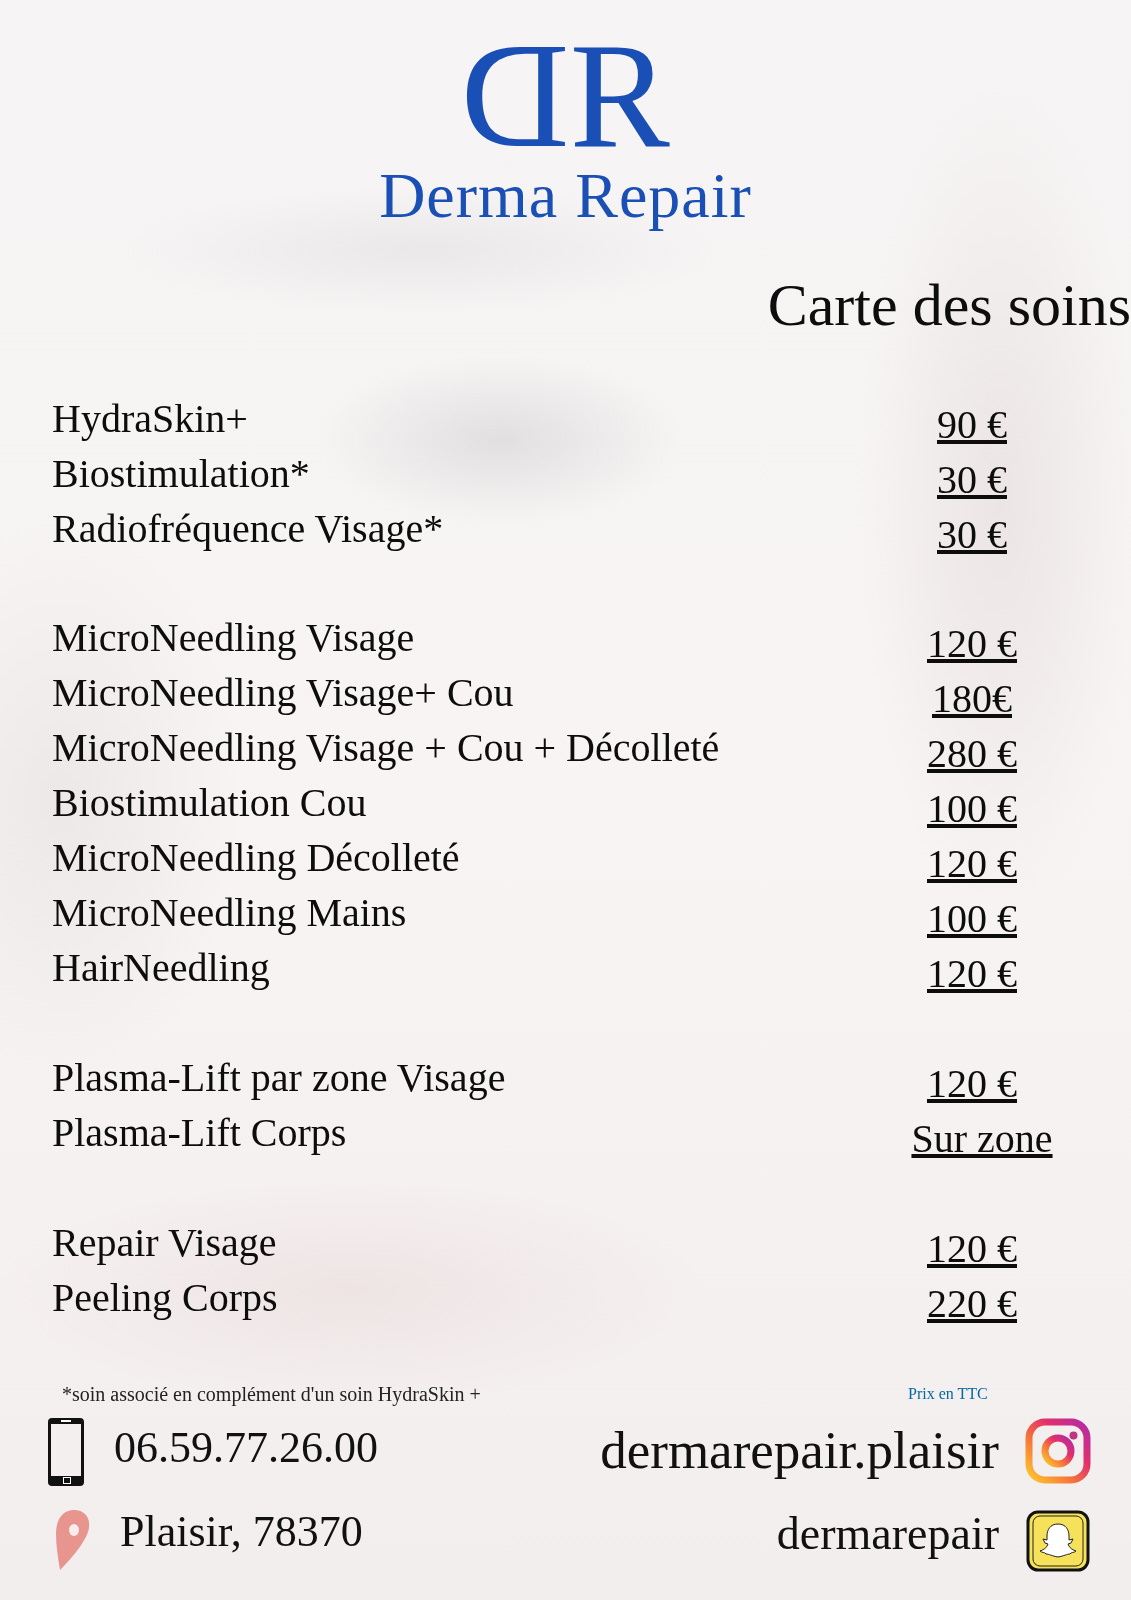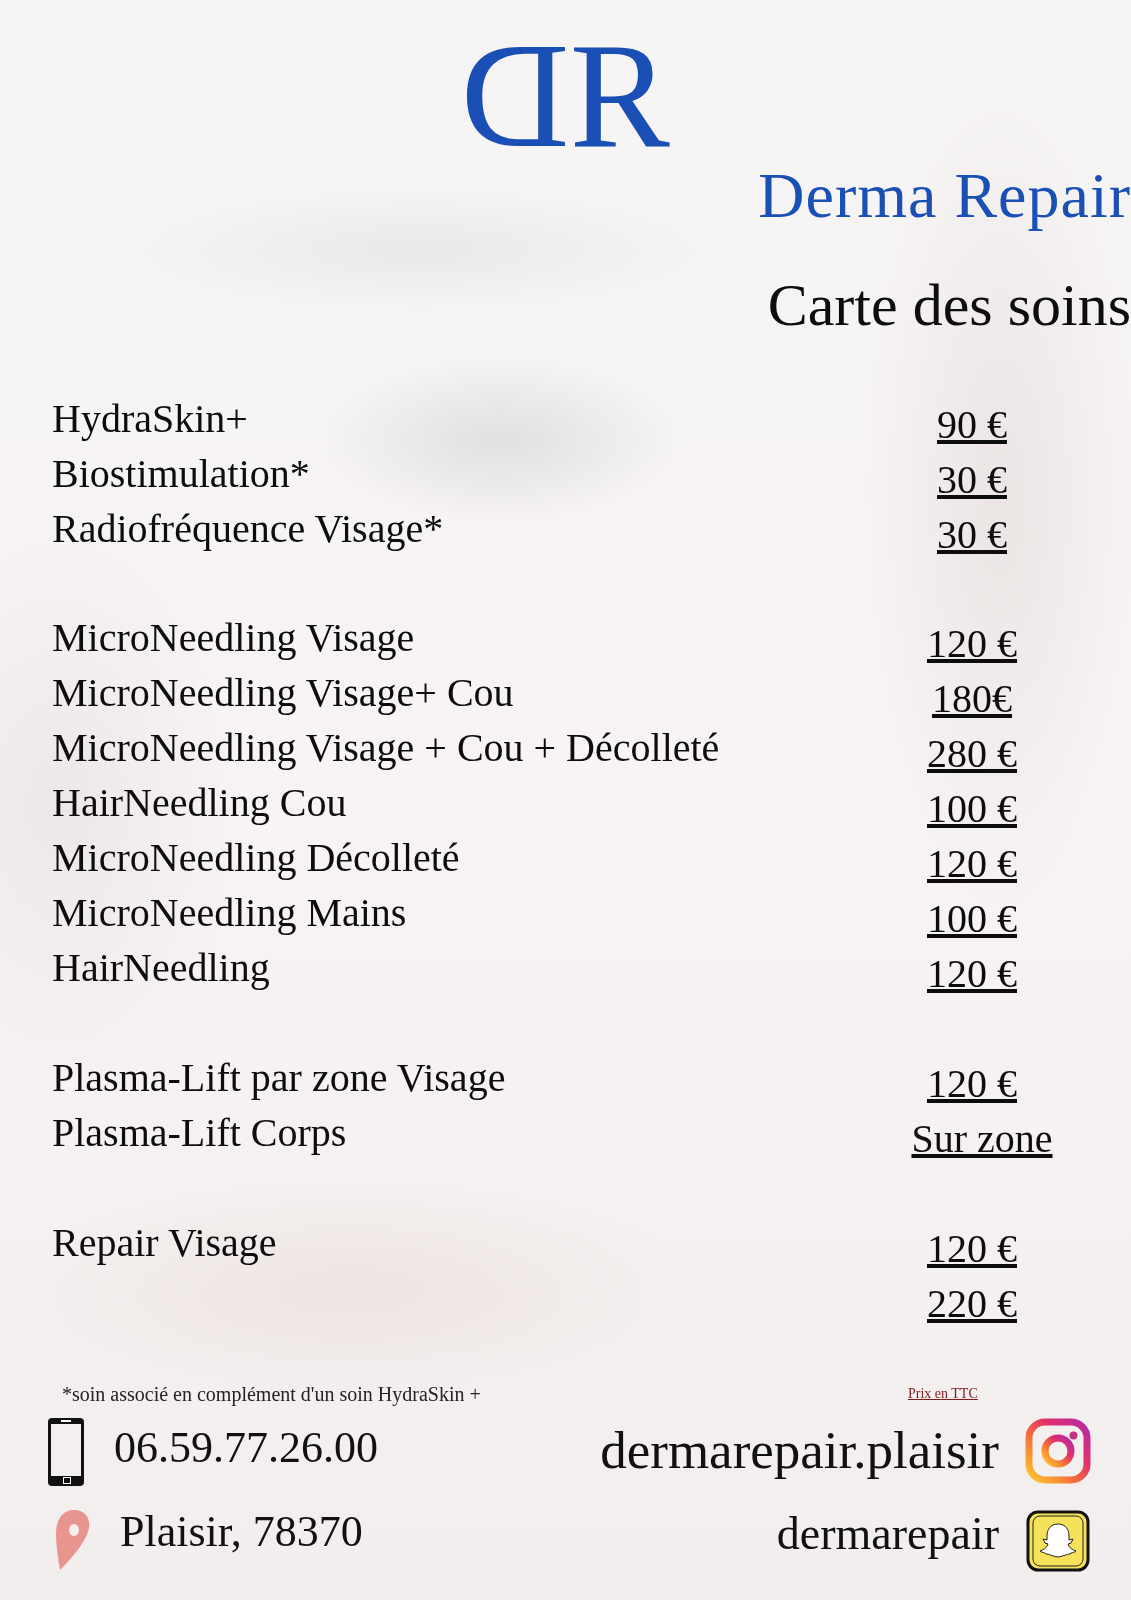--- a/index.html
+++ b/index.html
@@ -19,41 +19,41 @@
   .abs { position: absolute; }
 
   
   .logo-mono {
     left: 0; width: 1131px; top: 30px; text-align: center;
     color: #1a4fb5; font-size: 150px; line-height: 130px; letter-spacing: -18px;
     font-family: "Liberation Serif", serif;
   }
   .logo-mono .d { display: inline-block; transform: scaleX(-1); }
   .brand {
-    left: 0; width: 1131px; top: 158px; text-align: right;
+    left: 0; width: 1131px; top: 158px; text-align: center;
     color: #1a4fb5; font-size: 64px; line-height: 76px; letter-spacing: 1px;
   }
   .title {
     left: 0; width: 1131px; top: 270px; text-align: right;
     font-size: 60px; line-height: 70px; color: #0d0d0d;
   }
 
   
   .row { position: absolute; left: 52px; width: 1010px; height: 50px; }
   .row .name {
     position: absolute; left: 0; top: 0;
     font-size: 40px; line-height: 50px; white-space: nowrap; color: #0d0d0d;
   }
   .row .price {
     position: absolute; right: 0; top: 6px; width: 180px; text-align: center;
     font-size: 40px; line-height: 50px; white-space: nowrap; color: #0d0d0d; text-decoration: underline;
   }
 
   .footnote { left: 62px; top: 1382px; font-size: 20px; line-height: 24px; color: #222; }
-  .ttc { left: 908px; top: 1382px; font-size: 14px; line-height: 24px; color: #7f1d1d; text-decoration: underline; }
+  .ttc { left: 908px; top: 1382px; font-size: 16px; line-height: 24px; color: #0369a1; }
 
   .phone-icon { left: 48px; top: 1418px; width: 36px; height: 68px; border: 3px solid #111; border-radius: 4px; border-top-width: 6px; border-bottom-width: 10px; }
   .phone-icon::before { content: ""; position: absolute; left: 10px; top: -4px; width: 10px; height: 2px; background: #fff; }
   .phone-icon::after { content: ""; position: absolute; left: 12px; bottom: -8px; width: 6px; height: 5px; border: 1px solid #fff; }
   .phone-text { left: 114px; top: 1420px; font-size: 44px; line-height: 56px; }
 
   .pin-icon { left: 52px; top: 1508px; width: 40px; height: 64px; }
   .addr-text { left: 120px; top: 1504px; font-size: 44px; line-height: 56px; }
 
   .insta-text { right: 132px; top: 1422px; font-size: 53px; line-height: 56px; text-align: right; }
@@ -89,21 +89,21 @@
 </div>
 <div class="row" style="top:668px">
   <span class="name">MicroNeedling Visage+ Cou</span>
   <span class="price">180€</span>
 </div>
 <div class="row" style="top:723px">
   <span class="name">MicroNeedling Visage + Cou + Décolleté</span>
   <span class="price">280 €</span>
 </div>
 <div class="row" style="top:778px">
-  <span class="name">HairNeedling Cou</span>
+  <span class="name">Biostimulation Cou</span>
   <span class="price">100 €</span>
 </div>
 <div class="row" style="top:833px">
   <span class="name">MicroNeedling Décolleté</span>
   <span class="price">120 €</span>
 </div>
 <div class="row" style="top:888px">
   <span class="name">MicroNeedling Mains</span>
   <span class="price">100 €</span>
 </div>
@@ -119,20 +119,21 @@
 <div class="row" style="top:1108px">
   <span class="name">Plasma-Lift Corps</span>
   <span class="price" style="width:200px; right:-20px;">Sur zone</span>
 </div>
 
 <div class="row" style="top:1218px">
   <span class="name">Repair Visage</span>
   <span class="price">120 €</span>
 </div>
 <div class="row" style="top:1273px">
+  <span class="name">Peeling Corps</span>
   <span class="price">220 €</span>
 </div>
 
 <div class="abs footnote">*soin associé en complément d'un soin HydraSkin +</div>
 <div class="abs ttc">Prix en TTC</div>
 
 <div class="abs phone-icon"></div>
 <div class="abs phone-text">06.59.77.26.00</div>
 
 <svg class="abs pin-icon" viewBox="0 0 40 64">

